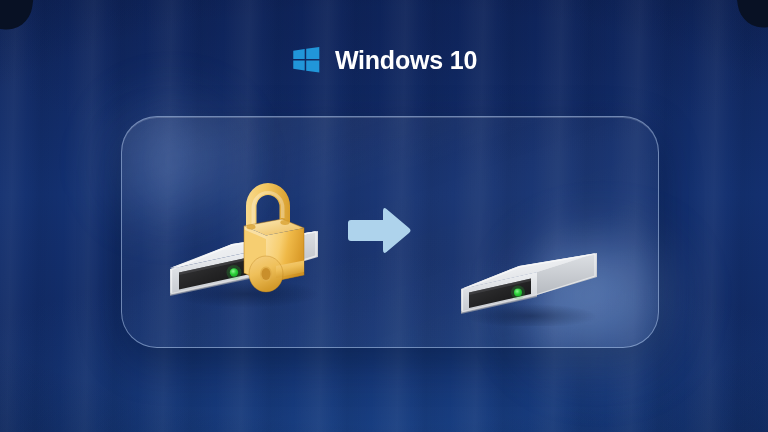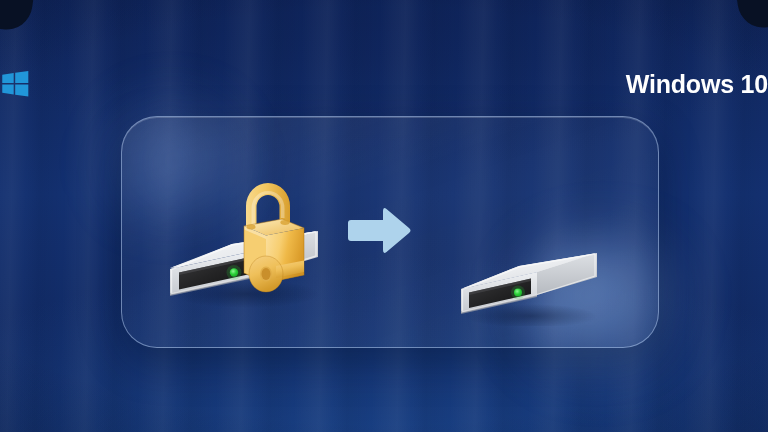--- a/index.html
+++ b/index.html
@@ -81,24 +81,23 @@
   }
 
   
   .header {
     position: absolute;
     top: 45px;
     left: 0;
     width: 768px;
     display: flex;
     align-items: center;
-    justify-content: space-between;
+    justify-content: center;
     gap: 14px;
     z-index: 6;
-    margin-top: 24px;
   }
   .win-logo {
     width: 30px;
     height: 30px;
     display: block;
   }
   .header-title {
     color: #ffffff;
     font-size: 25px;
     font-weight: bold;

